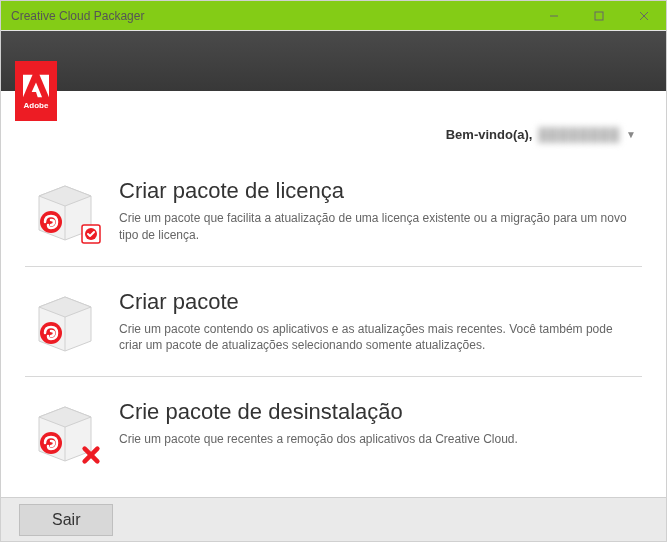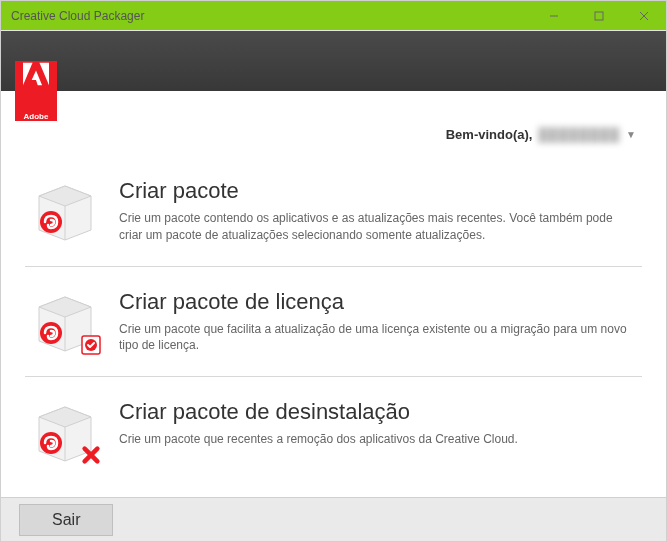--- a/index.html
+++ b/index.html
@@ -38,21 +38,21 @@
   display: flex;
   align-items: flex-end;
 }
 .adobe-logo {
   width: 42px;
   height: 60px;
   background: #ed1c24;
   display: flex;
   flex-direction: column;
   align-items: center;
-  justify-content: space-between;
+  justify-content: center;
   margin-left: 14px;
   position: relative;
   top: 30px;
 }
 .adobe-logo svg { width: 26px; height: 26px; }
 .adobe-logo-text {
   color: #fff;
   font-size: 8px;
   font-weight: bold;
   margin-top: 2px;
@@ -180,48 +180,48 @@
     <div class="option-row">
       <div class="option-icon">
         <svg class="box-svg" viewBox="0 0 64 64">
           <polygon points="6,18 32,8 58,18 58,52 32,62 6,52" fill="#f2f2f2" stroke="#d0d0d0" stroke-width="1"></polygon>
           <polygon points="6,18 32,28 58,18 32,8" fill="#e8e8e8" stroke="#d0d0d0" stroke-width="1"></polygon>
           <line x1="32" y1="28" x2="32" y2="62" stroke="#d0d0d0" stroke-width="1"></line>
           <circle cx="18" cy="44" r="11" fill="#ed1c24"></circle>
           <path d="M 12 44 Q 12 38 18 38 Q 24 38 24 44 Q 24 50 18 50 Q 15 50 15 47" fill="none" stroke="#fff" stroke-width="2.5" stroke-linecap="round"></path>
           <path d="M 18 42 Q 21 42 21 44 Q 21 47 18 47" fill="none" stroke="#fff" stroke-width="2.5" stroke-linecap="round"></path>
         </svg>
+        <div class="badge">
+          <svg width="20" height="20" viewBox="0 0 20 20">
+            <rect x="1" y="1" width="18" height="18" rx="2" fill="#fff" stroke="#ed1c24" stroke-width="1.5"></rect>
+            <circle cx="10" cy="10" r="6" fill="#ed1c24"></circle>
+            <path d="M 7 10 L 9 12 L 13 8" fill="none" stroke="#fff" stroke-width="2" stroke-linecap="round" stroke-linejoin="round"></path>
+          </svg>
+        </div>
       </div>
       <div class="option-text">
-        <div class="option-title">Criar pacote</div>
-        <div class="option-desc">Crie um pacote contendo os aplicativos e as atualizações mais recentes. Você também pode criar um pacote de atualizações selecionando somente atualizações.</div>
+        <div class="option-title">Criar pacote de licença</div>
+        <div class="option-desc">Crie um pacote que facilita a atualização de uma licença existente ou a migração para um novo tipo de licença.</div>
       </div>
     </div>
 
     <div class="option-row">
       <div class="option-icon">
         <svg class="box-svg" viewBox="0 0 64 64">
           <polygon points="6,18 32,8 58,18 58,52 32,62 6,52" fill="#f2f2f2" stroke="#d0d0d0" stroke-width="1"></polygon>
           <polygon points="6,18 32,28 58,18 32,8" fill="#e8e8e8" stroke="#d0d0d0" stroke-width="1"></polygon>
           <line x1="32" y1="28" x2="32" y2="62" stroke="#d0d0d0" stroke-width="1"></line>
           <circle cx="18" cy="44" r="11" fill="#ed1c24"></circle>
           <path d="M 12 44 Q 12 38 18 38 Q 24 38 24 44 Q 24 50 18 50 Q 15 50 15 47" fill="none" stroke="#fff" stroke-width="2.5" stroke-linecap="round"></path>
           <path d="M 18 42 Q 21 42 21 44 Q 21 47 18 47" fill="none" stroke="#fff" stroke-width="2.5" stroke-linecap="round"></path>
         </svg>
-        <div class="badge">
-          <svg width="20" height="20" viewBox="0 0 20 20">
-            <rect x="1" y="1" width="18" height="18" rx="2" fill="#fff" stroke="#ed1c24" stroke-width="1.5"></rect>
-            <circle cx="10" cy="10" r="6" fill="#ed1c24"></circle>
-            <path d="M 7 10 L 9 12 L 13 8" fill="none" stroke="#fff" stroke-width="2" stroke-linecap="round" stroke-linejoin="round"></path>
-          </svg>
-        </div>
       </div>
       <div class="option-text">
-        <div class="option-title">Criar pacote de licença</div>
-        <div class="option-desc">Crie um pacote que facilita a atualização de uma licença existente ou a migração para um novo tipo de licença.</div>
+        <div class="option-title">Criar pacote</div>
+        <div class="option-desc">Crie um pacote contendo os aplicativos e as atualizações mais recentes. Você também pode criar um pacote de atualizações selecionando somente atualizações.</div>
       </div>
     </div>
 
     <div class="option-row">
       <div class="option-icon">
         <svg class="box-svg" viewBox="0 0 64 64">
           <polygon points="6,18 32,8 58,18 58,52 32,62 6,52" fill="#f2f2f2" stroke="#d0d0d0" stroke-width="1"></polygon>
           <polygon points="6,18 32,28 58,18 32,8" fill="#e8e8e8" stroke="#d0d0d0" stroke-width="1"></polygon>
           <line x1="32" y1="28" x2="32" y2="62" stroke="#d0d0d0" stroke-width="1"></line>
           <circle cx="18" cy="44" r="11" fill="#ed1c24"></circle>
@@ -229,21 +229,21 @@
           <path d="M 18 42 Q 21 42 21 44 Q 21 47 18 47" fill="none" stroke="#fff" stroke-width="2.5" stroke-linecap="round"></path>
         </svg>
         <div class="badge">
           <svg width="22" height="22" viewBox="0 0 22 22">
             <line x1="4" y1="4" x2="18" y2="18" stroke="#ed1c24" stroke-width="5" stroke-linecap="round"></line>
             <line x1="18" y1="4" x2="4" y2="18" stroke="#ed1c24" stroke-width="5" stroke-linecap="round"></line>
           </svg>
         </div>
       </div>
       <div class="option-text">
-        <div class="option-title">Criar pacote de desinstalação</div>
+        <div class="option-title">Crie pacote de desinstalação</div>
         <div class="option-desc">Crie um pacote que recentes a remoção dos aplicativos da Creative Cloud.</div>
       </div>
     </div>
 
   </div>
 </div>
 
 <div class="footer">
   <button class="exit-btn">Sair</button>
 </div>

